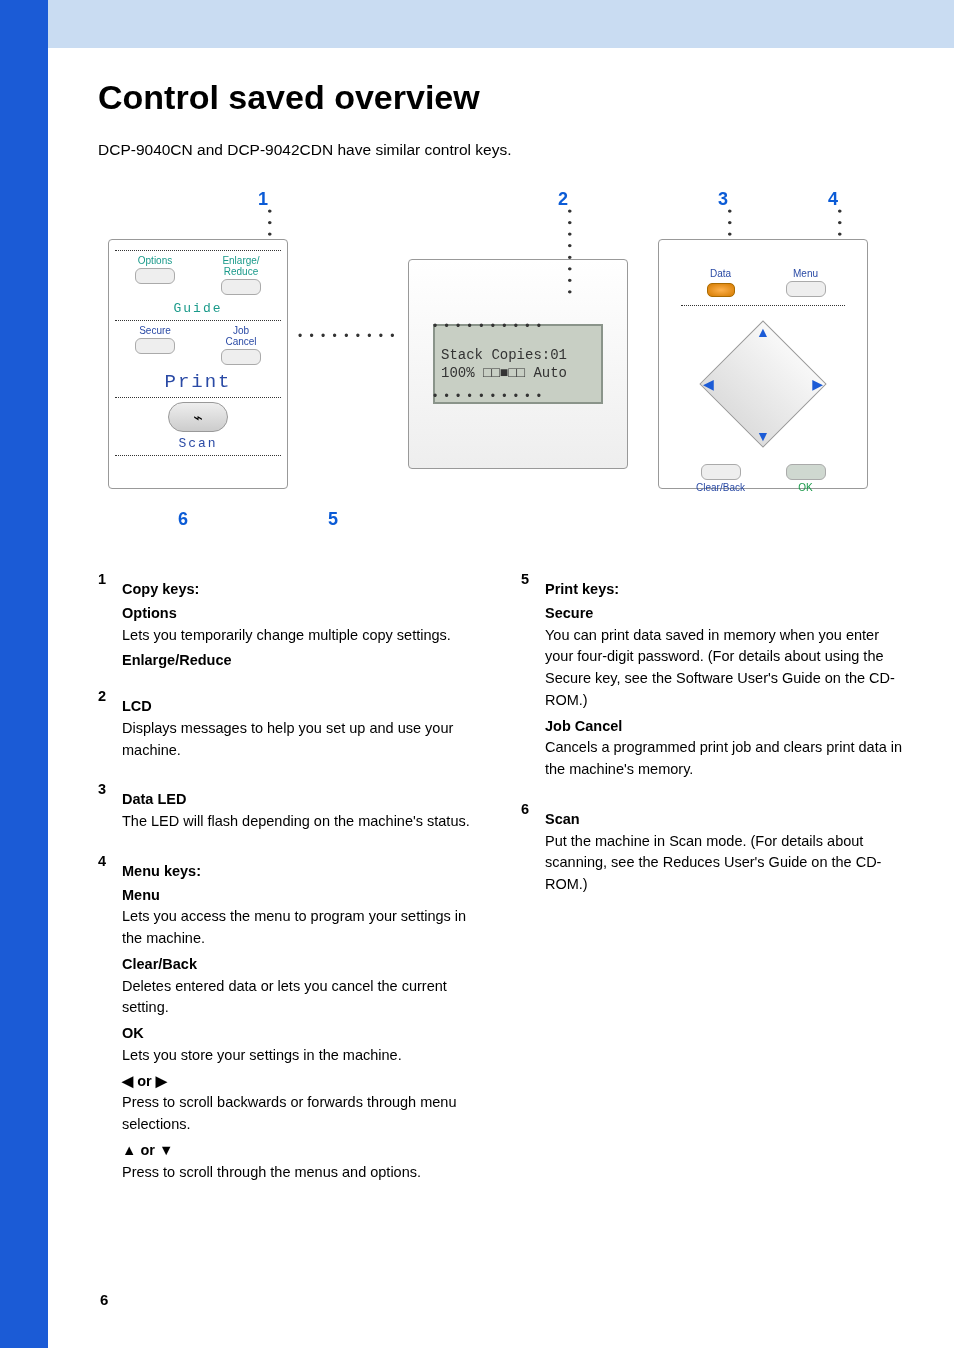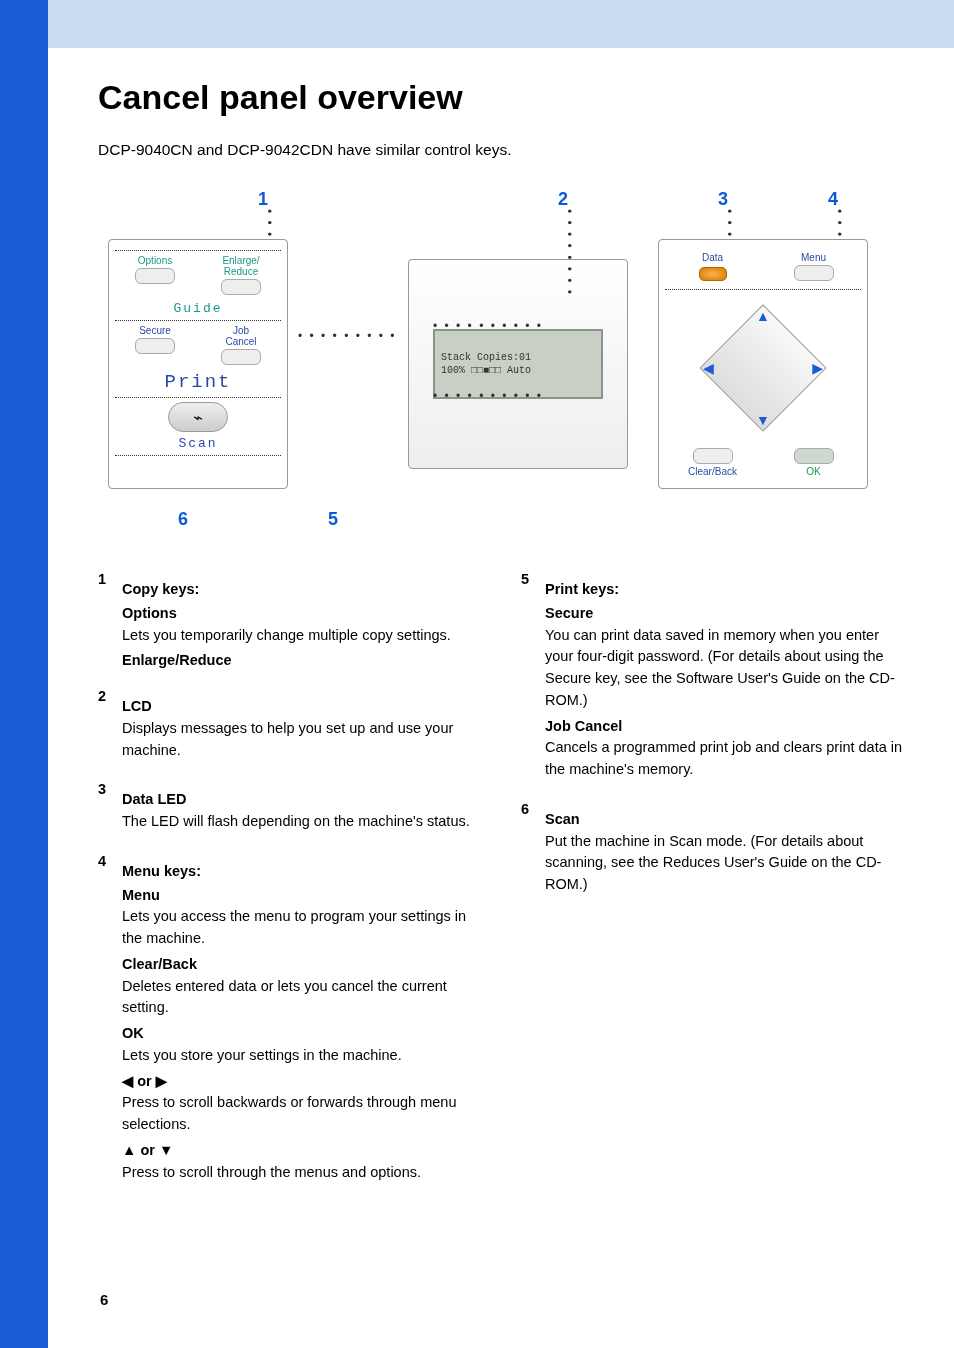--- a/index.html
+++ b/index.html
@@ -80,29 +80,29 @@
   }
   .panel.mid {
     left: 300px; top: 70px;
     width: 220px; height: 210px;
     background: linear-gradient(#fff,#eee);
     display: flex; align-items: center; justify-content: center;
   }
   .panel.right {
     left: 550px; top: 50px;
     width: 210px; height: 250px;
-    padding: 6px;
+    padding: 22px;
   }
   .lcd {
     background: #c8cfc4;
     border: 2px solid #8a948a;
     width: 170px;
     padding: 20px 6px;
     font-family: "Courier New", monospace;
-    font-size: 10px;
+    font-size: 14px;
     color: #333;
     line-height: 1.3;
   }
   .small-label {
     font-family: Arial;
     font-size: 10px;
     color: #2a4aa5;
     text-align: center;
   }
   .panel .small-label.teal { color: #1a9a8a; }
@@ -184,21 +184,21 @@
     font-size: 15px;
   }
 </style>
 </head>
 <body>
 
 <div class="top-bar"></div>
 <div class="side-bar"></div>
 
 <div class="content">
-  <h1 class="title">Cancel panel overview</h1>
+  <h1 class="title">Control saved overview</h1>
   <p class="intro">DCP-9040CN and DCP-9042CDN have similar control keys.</p>
 
   <div class="diagram-area">
     <span class="callout-num" style="left:150px; top:0;">1</span>
     <span class="callout-num" style="left:450px; top:0;">2</span>
     <span class="callout-num" style="left:610px; top:0;">3</span>
     <span class="callout-num" style="left:720px; top:0;">4</span>
     <span class="callout-num" style="left:220px; top:320px;">5</span>
     <span class="callout-num" style="left:70px; top:320px;">6</span>
 

